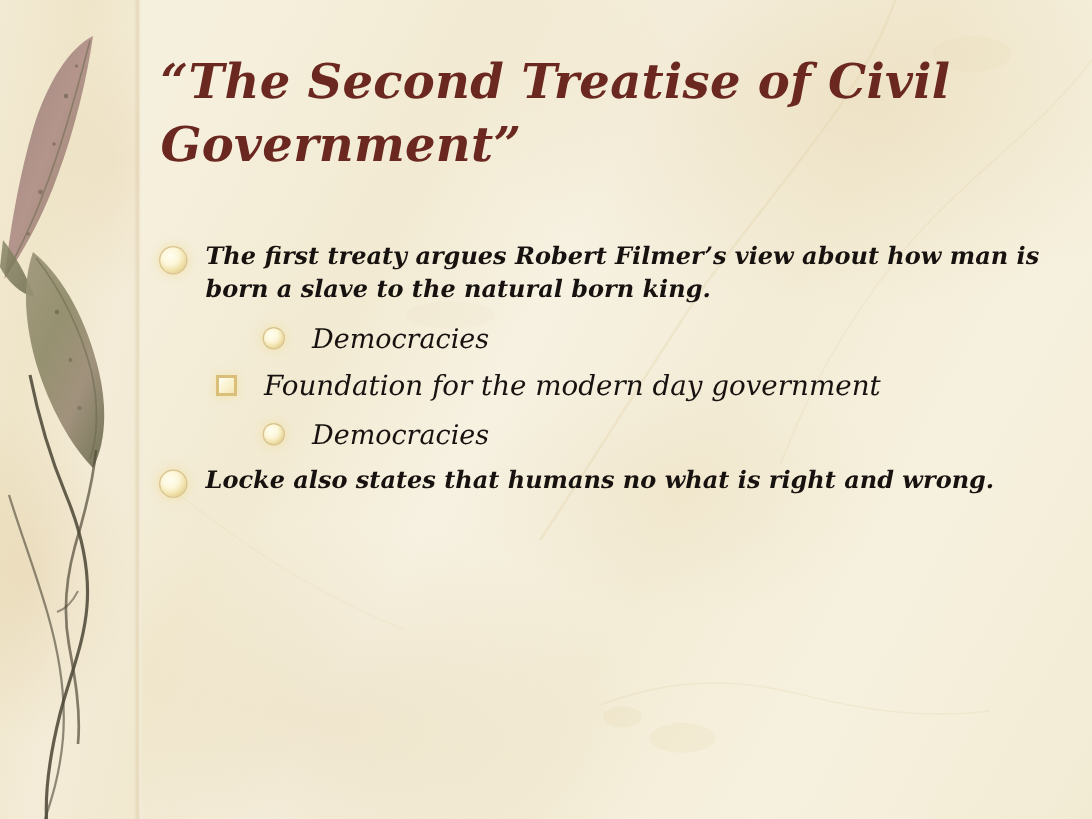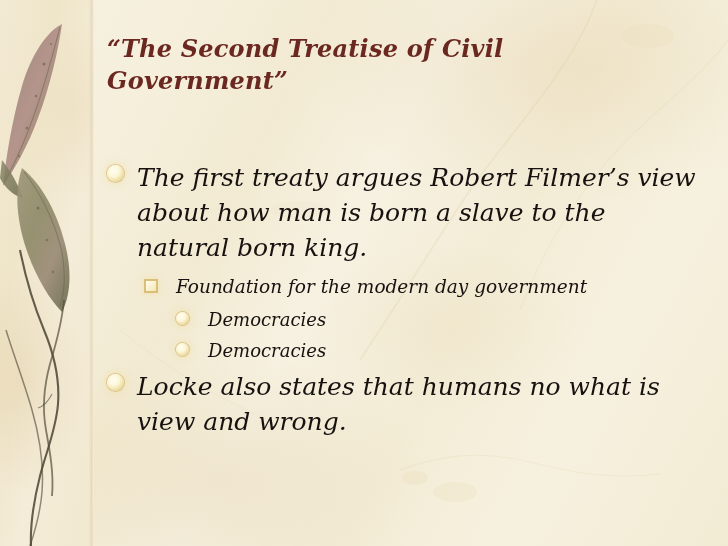--- a/index.html
+++ b/index.html
@@ -71,21 +71,21 @@
   
   .title {
     position: absolute;
     left: 107px;
     top: 33px;
     width: 560px;
     color: #6b2820;
     font-family: "DejaVu Serif", "Liberation Serif", serif;
     font-style: italic;
     font-weight: bold;
-    font-size: 24px;
+    font-size: 32px;
     line-height: 1.32;
     letter-spacing: .2px;
   }
 
   
   .body {
     position: absolute;
     left: 104px;
     top: 160px;
     width: 600px;
@@ -96,21 +96,21 @@
     line-height: 1.40;
   }
   .bullet {
     position: relative;
     display: block;
     margin: 0 0 9px 0;
   }
   .bullet .txt { display: block; }
 
   
-  .lvl1 { padding-left: 33px; font-size: 25px; }
+  .lvl1 { padding-left: 33px; font-size: 16px; font-weight: bold; }
   
   .lvl2 { padding-left: 72px; font-size: 18.5px; margin-bottom: 7px; }
   
   .lvl3 { padding-left: 104px; font-size: 18px; margin-bottom: 6px; }
 
   
   .mk {
     position: absolute;
     display: block;
   }
@@ -217,34 +217,34 @@
   <div class="title">“The Second Treatise of Civil Government”</div>
 
   <div class="body">
 
     <div class="bullet lvl1">
       <span class="mk mk-circle"></span>
       <span class="txt">The first treaty argues Robert Filmer’s view about how man is born a slave to the natural born king.</span>
     </div>
 
 
+    <div class="bullet lvl3">
+      <span class="mk mk-circle"></span>
+      <span class="txt">Democracies</span>
+    </div>
+
     <div class="bullet lvl2">
       <span class="mk mk-square"></span>
       <span class="txt">Foundation for the modern day government</span>
     </div>
 
     <div class="bullet lvl3">
       <span class="mk mk-circle"></span>
       <span class="txt">Democracies</span>
     </div>
 
-    <div class="bullet lvl3">
-      <span class="mk mk-circle"></span>
-      <span class="txt">Democracies</span>
-    </div>
-
     <div class="bullet lvl1">
       <span class="mk mk-circle"></span>
-      <span class="txt">Locke also states that humans no what is view and wrong.</span>
+      <span class="txt">Locke also states that humans no what is right and wrong.</span>
     </div>
 
   </div>
 </div>
 
 </body></html>

